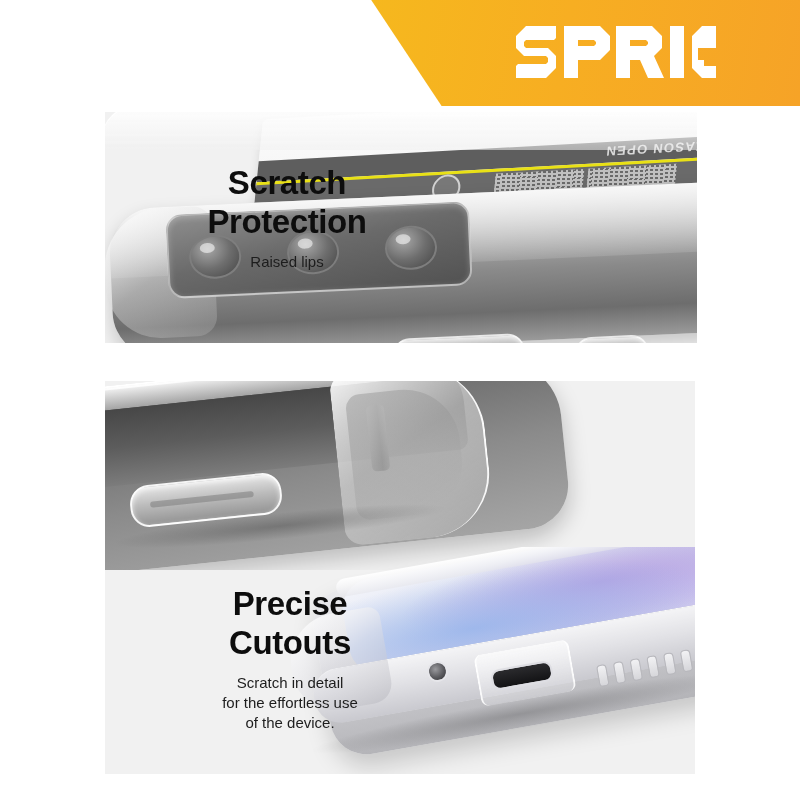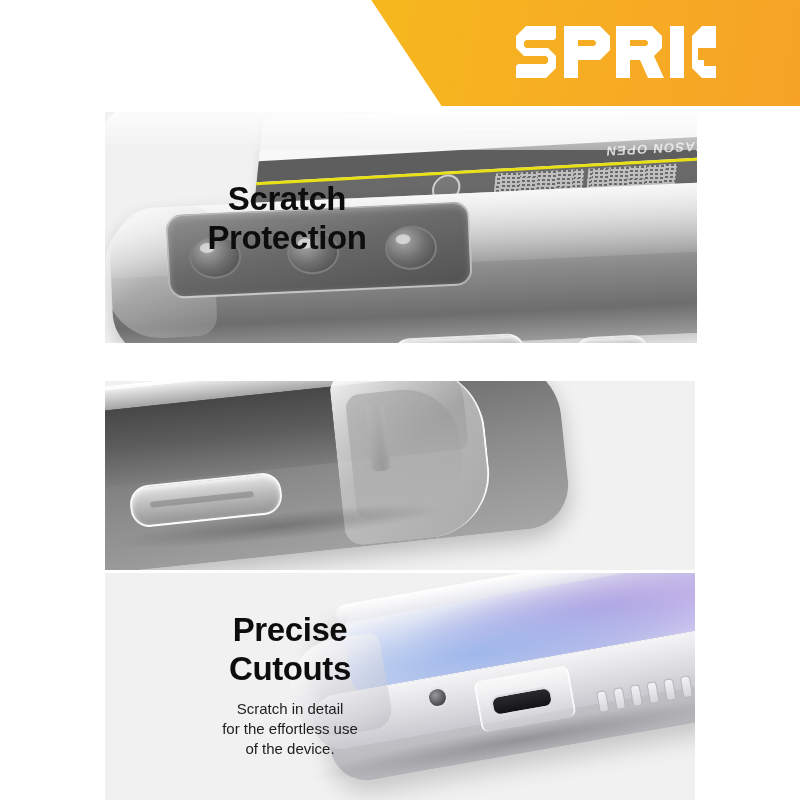--- a/index.html
+++ b/index.html
@@ -49,21 +49,21 @@
   .banner-logo svg { display: block; }
 
   
   .panel {
     position: absolute;
     background: #f1f1f1;
     overflow: hidden;
   }
   #panel-1 { left: 105px; top: 112px; width: 592px; height: 231px; }
   #panel-2 { left: 105px; top: 381px; width: 590px; height: 189px; }
-  #panel-3 { left: 105px; top: 573px; width: 590px; height: 227px; }
+  #panel-3 { left: 105px; top: 547px; width: 590px; height: 227px; }
 
   .panel-copy {
     position: absolute;
     z-index: 6;
     text-align: center;
     color: #111111;
   }
   .panel-title {
     font-size: 33px;
     font-weight: bold;
@@ -73,21 +73,21 @@
     white-space: pre-line;
   }
   .panel-sub {
     margin-top: 11px;
     font-size: 15px;
     font-weight: normal;
     line-height: 1.32;
     color: #1d1d1d;
     white-space: pre-line;
   }
-  #copy-1 { left: 57px; top: 68px; width: 250px; }
+  #copy-1 { left: 57px; top: 52px; width: 250px; }
   #copy-3 { left: 50px; top: 38px; width: 270px; }
 
   
   .photo {
     position: absolute;
     inset: 0;
     z-index: 1;
   }
 
   
@@ -529,20 +529,21 @@
         
       </div>
       <div class="p1-btn b2">
         
       </div>
     </div>
 
     <div class="panel-copy" id="copy-1">
       <div class="panel-title">Scratch
 Protection</div>
+      <div class="panel-sub">Raised lips</div>
     </div>
   </div>
 
   <div class="panel" id="panel-2">
 
     <div class="photo">
       <div class="p2-phone"></div>
       <div class="p2-screen"></div>
       <div class="p2-bezel"></div>
       <div class="p2-sidebtn"></div>

